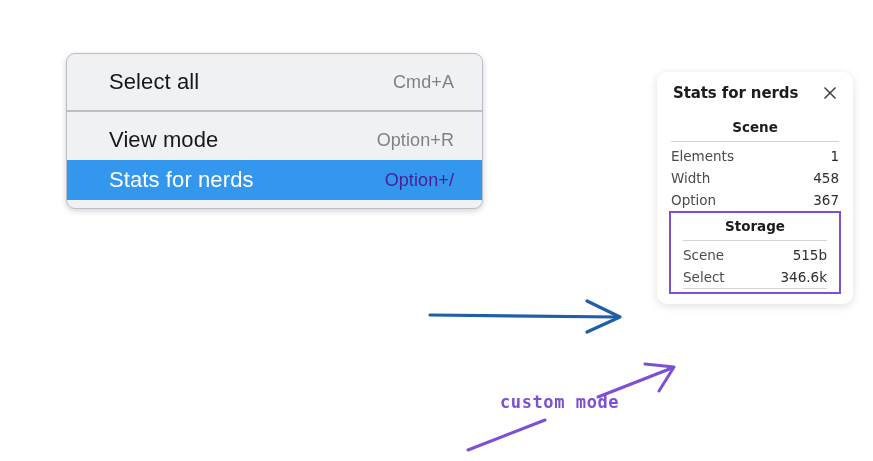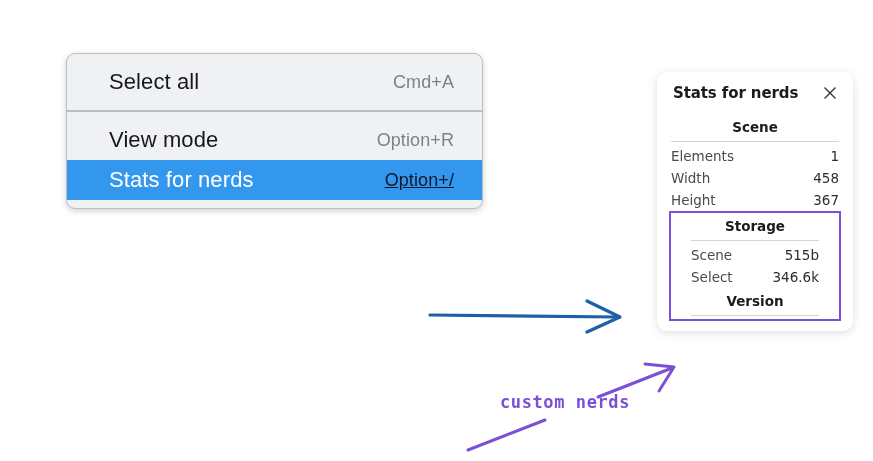--- a/index.html
+++ b/index.html
@@ -52,21 +52,21 @@
   }
   .menu-item .shortcut {
     font-size: 18px;
     color: #7e8288;
     letter-spacing: 0.1px;
   }
   .menu-item.selected {
     background: #3397ee;
   }
   .menu-item.selected .label { color: #ffffff; }
-  .menu-item.selected .shortcut { color: #0f172a; text-decoration: underline; }
+  .menu-item.selected .shortcut { color: #4c1d95; }
 
   
   #stats-panel {
     position: absolute;
     left: 657px;
     top: 72px;
     width: 196px;
     background: #ffffff;
     border-radius: 10px;
     box-shadow: 0 2px 10px rgba(0,0,0,0.13);
@@ -93,21 +93,21 @@
     display: block;
     cursor: pointer;
   }
   .close-icon svg { display: block; }
 
   .stats-inner {
     padding: 0 14px 0 14px;
   }
   .purple-box {
     border: 2px solid #7b4fd6;
-    padding: 0 20px;
+    padding: 0 12px;
     margin: 0 -2px;
   }
   .section-title {
     text-align: center;
     font-size: 13.5px;
     font-weight: bold;
     color: #1b1b1f;
     padding: 5px 0 6px 0;
   }
   .hr {
@@ -196,42 +196,41 @@
       <div class="hr"></div>
       <div class="stat-row">
         <span class="k">Elements</span>
         <span class="v">1</span>
       </div>
       <div class="stat-row">
         <span class="k">Width</span>
         <span class="v">458</span>
       </div>
       <div class="stat-row">
-        <span class="k">Height</span>
+        <span class="k">Option</span>
         <span class="v">367</span>
       </div>
     </div>
 
     <div class="purple-box">
 
       <div>
         <div class="section-title">Storage</div>
         <div class="hr"></div>
         <div class="stat-row">
           <span class="k">Scene</span>
           <span class="v">515b</span>
         </div>
         <div class="stat-row">
           <span class="k">Select</span>
           <span class="v">346.6k</span>
         </div>
       </div>
 
       <div>
-        <div class="section-title">Version</div>
         <div class="hr"></div>
       </div>
 
     </div>
 
   </div>
 </div>
 
 <svg id="annotations" viewBox="0 0 873 461">
 
@@ -243,13 +242,13 @@
   <g>
     <line x1="598" y1="397" x2="672" y2="368" stroke="#7b4fd6" stroke-width="3" stroke-linecap="round"></line>
     <polyline points="645,364 674,367 659,391" fill="none" stroke="#7b4fd6" stroke-width="3" stroke-linecap="round" stroke-linejoin="round"></polyline>
   </g>
 
   <g>
     <line x1="468" y1="450" x2="545" y2="420" stroke="#7b4fd6" stroke-width="3" stroke-linecap="round"></line>
   </g>
 </svg>
 
-<div id="annotation-label">custom nerds</div>
+<div id="annotation-label">custom mode</div>
 
 </body></html>

